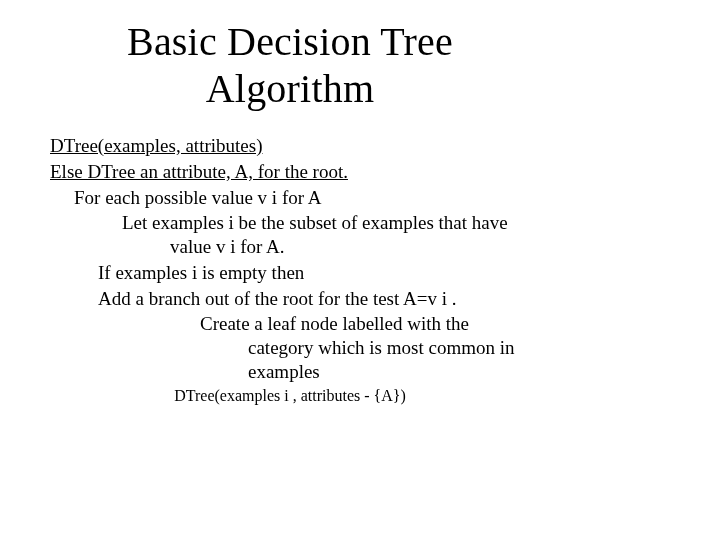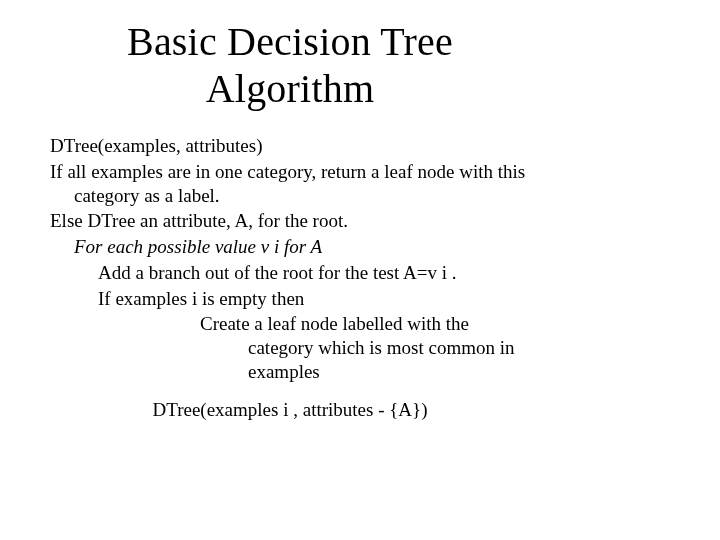--- a/index.html
+++ b/index.html
@@ -21,44 +21,44 @@
     font-size: 40px;
     font-weight: normal;
     text-align: center;
     margin: 0 0 22px 0;
     letter-spacing: 0.2px;
   }
   .body {
     font-size: 19px;
     line-height: 1.25;
   }
-  .l0 { padding-left: 0px;  text-indent: 0; }
-  .l1 { padding-left: 24px; font-style: italic; }
+  .l0 { padding-left: 0px;  text-indent: 0; text-decoration: underline; }
+  .l1 { padding-left: 24px; }
   .l2 { padding-left: 48px; }
   .hang-l0 { padding-left: 24px; text-indent: -24px; }
   .hang-l3 { padding-left: 120px; text-indent: -48px; }
   .hang-l4 { padding-left: 198px; text-indent: -48px; font-family: Liberation Serif, serif; }
   .final {
     text-align: center;
-    margin-top: 14px;
-    font-size: 19px;
+    margin-top: 2px;
+    font-size: 16px;
   }
   p { margin: 0 0 2px 0; }
 </style>
 </head>
 <body>
 
 <div class="slide">
 
   <h1 class="title">Basic Decision Tree Algorithm</h1>
 
   <div class="body">
     <p class="l0">DTree(examples, attributes)</p>
-    <p class="hang-l0">If all examples are in one category, return a leaf node with this category as a label.</p>
     <p class="l0">Else DTree an attribute, A, for the root.</p>
     <p class="l1">For each possible value v i for A</p>
+    <p class="hang-l3">Let examples i be the subset of examples that have value v i for A.</p>
+    <p class="l2">If examples i is empty then</p>
     <p class="l2">Add a branch out of the root for the test A=v i .</p>
-    <p class="l2">If examples i is empty then</p>
     <p class="hang-l4">Create a leaf node labelled with the category which is most common in examples</p>
     <p class="final">DTree(examples i , attributes - {A})</p>
   </div>
 
 </div>
 
 </body></html>

